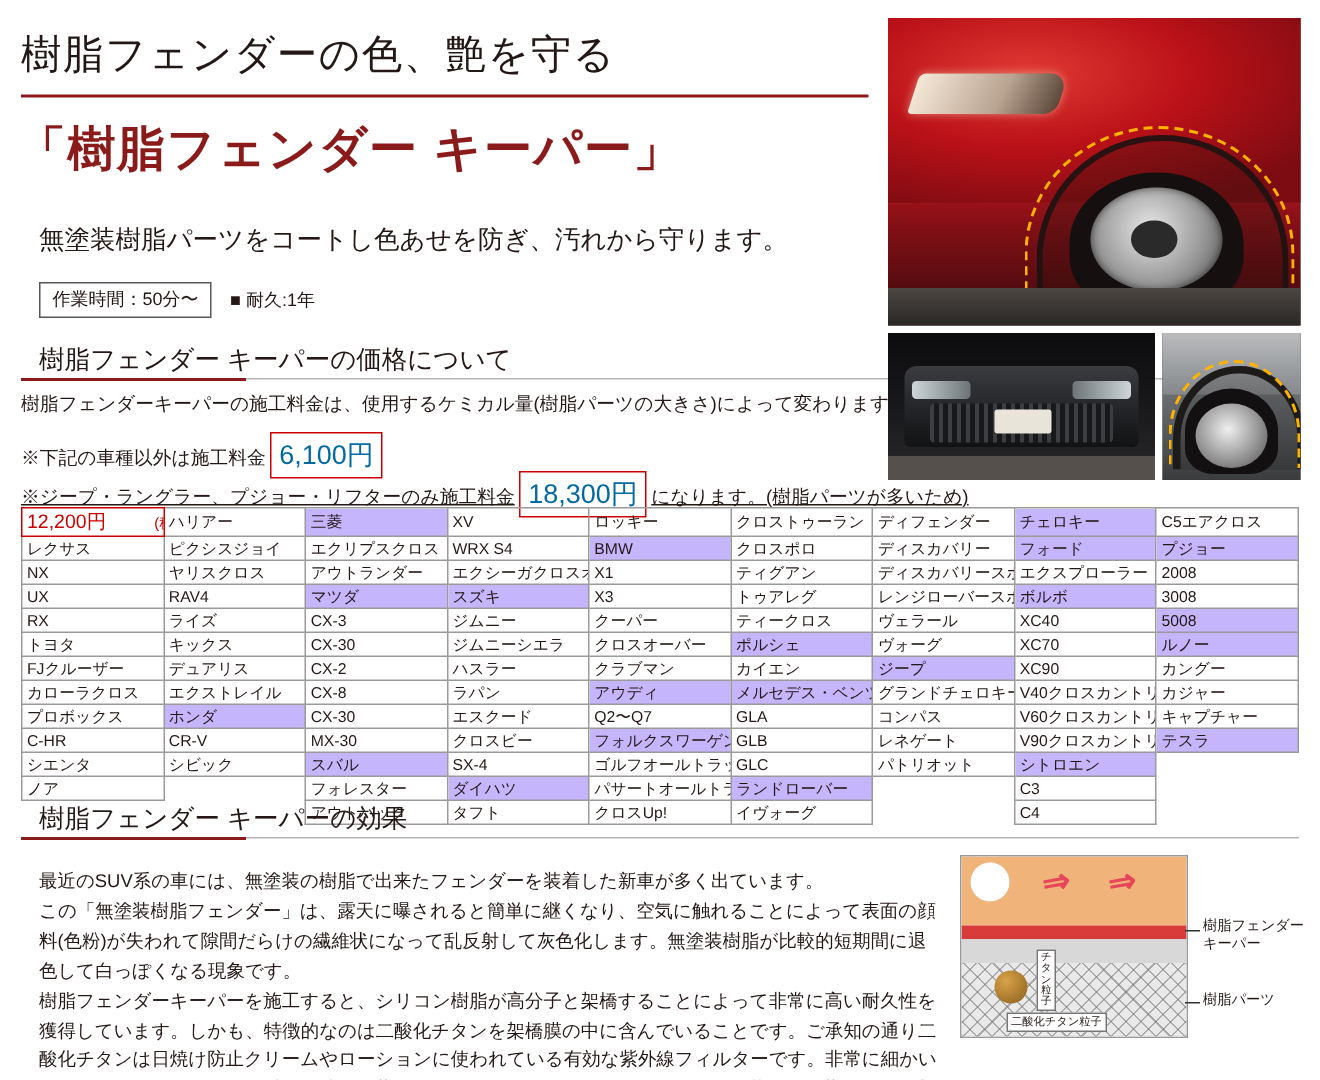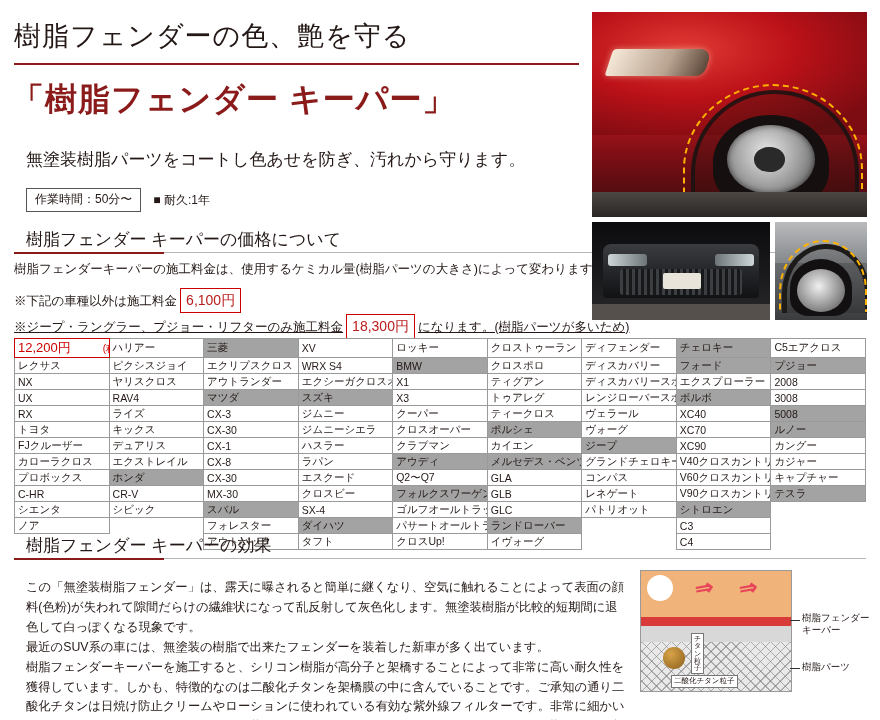--- a/index.html
+++ b/index.html
@@ -95,23 +95,23 @@
   }
 
   .price-note {
     position: absolute;
     font-size: 12.5px;
     color: #231815;
     line-height: 1.5;
   }
   .boxed-price {
     border: 1px solid #c00;
-    color: #b91c1c;
+    color: #0369a1;
     padding: 1px 5px;
-    font-size: 14px;
+    font-size: 18px;
     margin: 0 3px;
     display: inline-block;
   }
   .small-paren {
     font-size: 10px;
   }
 
   
   .car-table {
     position: absolute;
@@ -127,21 +127,21 @@
     height: 15px;
     padding: 0 3px;
     vertical-align: middle;
     white-space: nowrap;
     overflow: hidden;
   }
   .car-table td.blank {
     border: none;
   }
   .cell-shaded {
-    background: #a3a3a3;
+    background: #c4b5fd;
   }
   .cell-price {
     border: 1px solid #c00 !important;
     color: #c00;
     font-size: 13px;
     text-align: left;
     padding-left: 6px;
   }
   .cell-price .small-paren {
     color: #c00;
@@ -431,21 +431,21 @@
           <td>ジムニーシエラ</td>
           <td>クロスオーバー</td>
           <td class="cell-shaded">ポルシェ</td>
           <td>ヴォーグ</td>
           <td>XC70</td>
           <td class="cell-shaded">ルノー</td>
         </tr>
         <tr>
           <td>FJクルーザー</td>
           <td>デュアリス</td>
-          <td>CX-1</td>
+          <td>CX-2</td>
           <td>ハスラー</td>
           <td>クラブマン</td>
           <td>カイエン</td>
           <td class="cell-shaded">ジープ</td>
           <td>XC90</td>
           <td>カングー</td>
         </tr>
         <tr>
           <td>カローラクロス</td>
           <td>エクストレイル</td>
@@ -524,22 +524,22 @@
           <td class="blank"></td>
         </tr>
       </tbody>
   </table>
 
   <div class="sec-head" style="left:26px; top:534px;">樹脂フェンダー キーパーの効果</div>
   <div class="sec-rule" style="left:14px; top:558px; width:852px;"></div>
   <div class="sec-accent" style="left:14px; top:558px; width:150px;"></div>
 
   <div class="effect-body">
+    <div>最近のSUV系の車には、無塗装の樹脂で出来たフェンダーを装着した新車が多く出ています。</div>
     <div>この「無塗装樹脂フェンダー」は、露天に曝されると簡単に継くなり、空気に触れることによって表面の顔料(色粉)が失われて隙間だらけの繊維状になって乱反射して灰色化します。無塗装樹脂が比較的短期間に退色して白っぽくなる現象です。</div>
-    <div>最近のSUV系の車には、無塗装の樹脂で出来たフェンダーを装着した新車が多く出ています。</div>
     <div>樹脂フェンダーキーパーを施工すると、シリコン樹脂が高分子と架橋することによって非常に高い耐久性を獲得しています。しかも、特徴的なのは二酸化チタンを架橋膜の中に含んでいることです。ご承知の通り二酸化チタンは日焼け防止クリームやローションに使われている有効な紫外線フィルターです。非常に細かい二酸化チタン粒子が385nm以下の波長の紫外線をフィルターします。この結果、無塗装樹脂を紫外線から守ることができます。</div>
   </div>
 
   <div class="photo photo-main">
     <div class="suv-sky"></div>
     <div class="suv-body"></div>
     <div class="suv-headlight"></div>
     <div class="suv-wheelarch"></div>
     <div class="suv-dash"></div>
     <div class="suv-tyre"></div>

